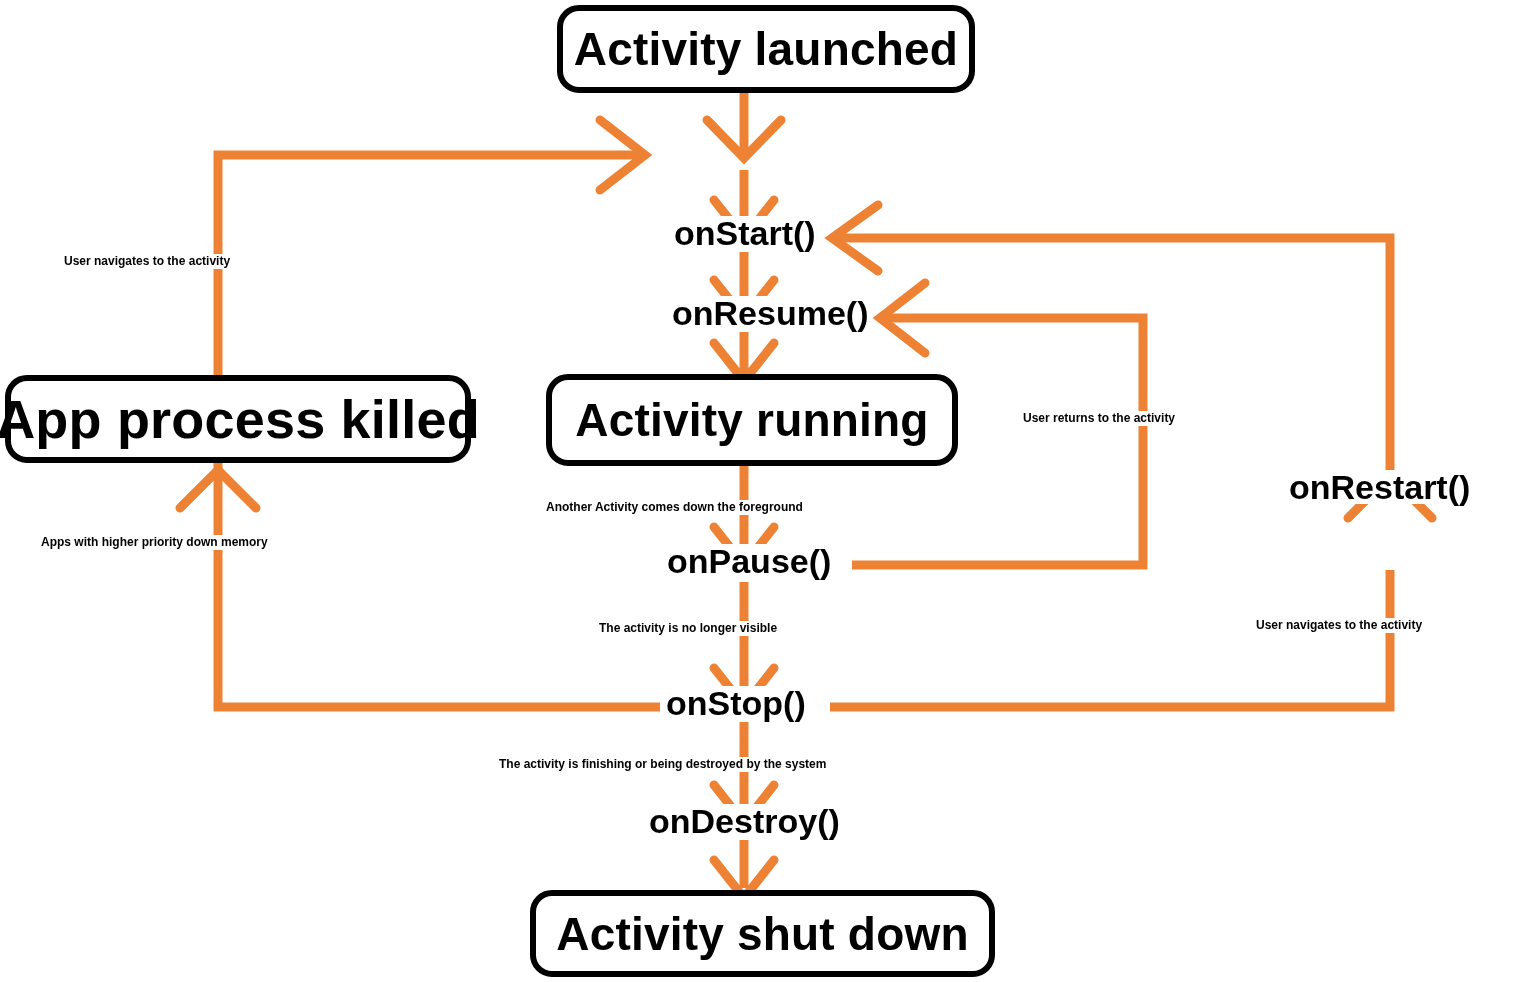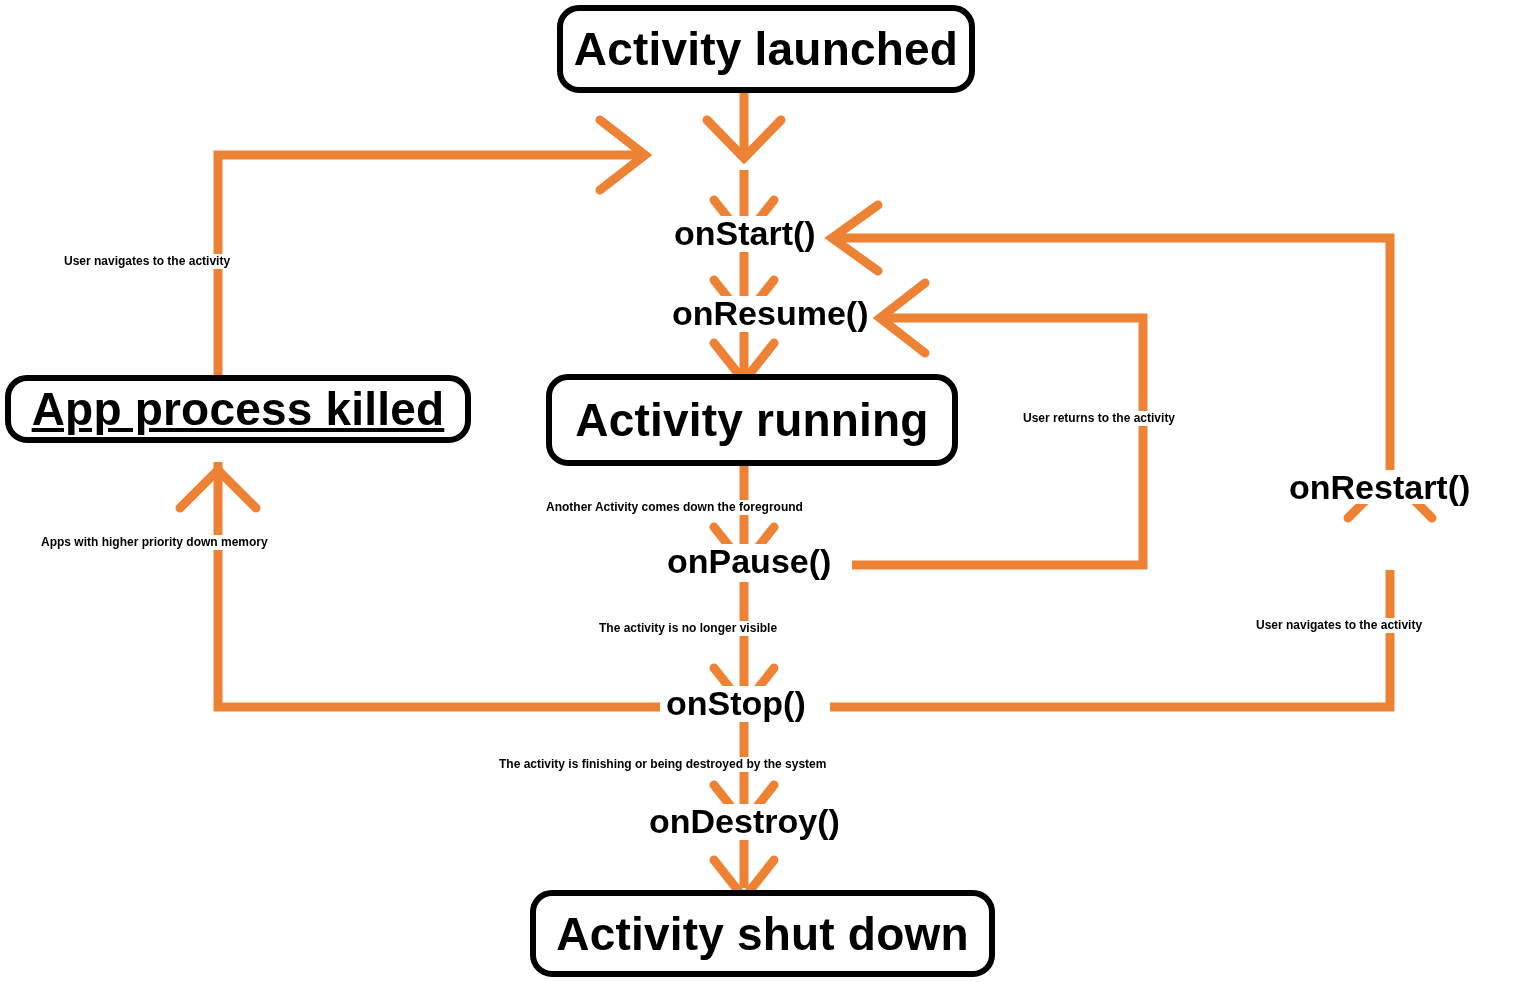--- a/index.html
+++ b/index.html
@@ -94,21 +94,21 @@
       <path d="M1390 470 L1390 238 L838 238"></path>
       <path d="M878 205 L832 238 L878 271" stroke-linecap="round"></path>
 
     </g>
   </svg>
 
   <div class="node-box" style="left:557px;top:5px;width:418px;height:88px;font-size:46px;">
     <span>Activity launched</span>
   </div>
 
-  <div class="node-box" style="left:5px;top:375px;width:466px;height:68px;font-size:46px;text-decoration:underline;">
+  <div class="node-box" style="left:5px;top:375px;width:466px;height:88px;font-size:54px;">
     <span>App process killed</span>
   </div>
 
   <div class="node-box" style="left:546px;top:374px;width:412px;height:92px;font-size:46px;">
     <span>Activity running</span>
   </div>
 
   <div class="node-box" style="left:530px;top:890px;width:465px;height:87px;font-size:46px;">
     <span>Activity shut down</span>
   </div>

